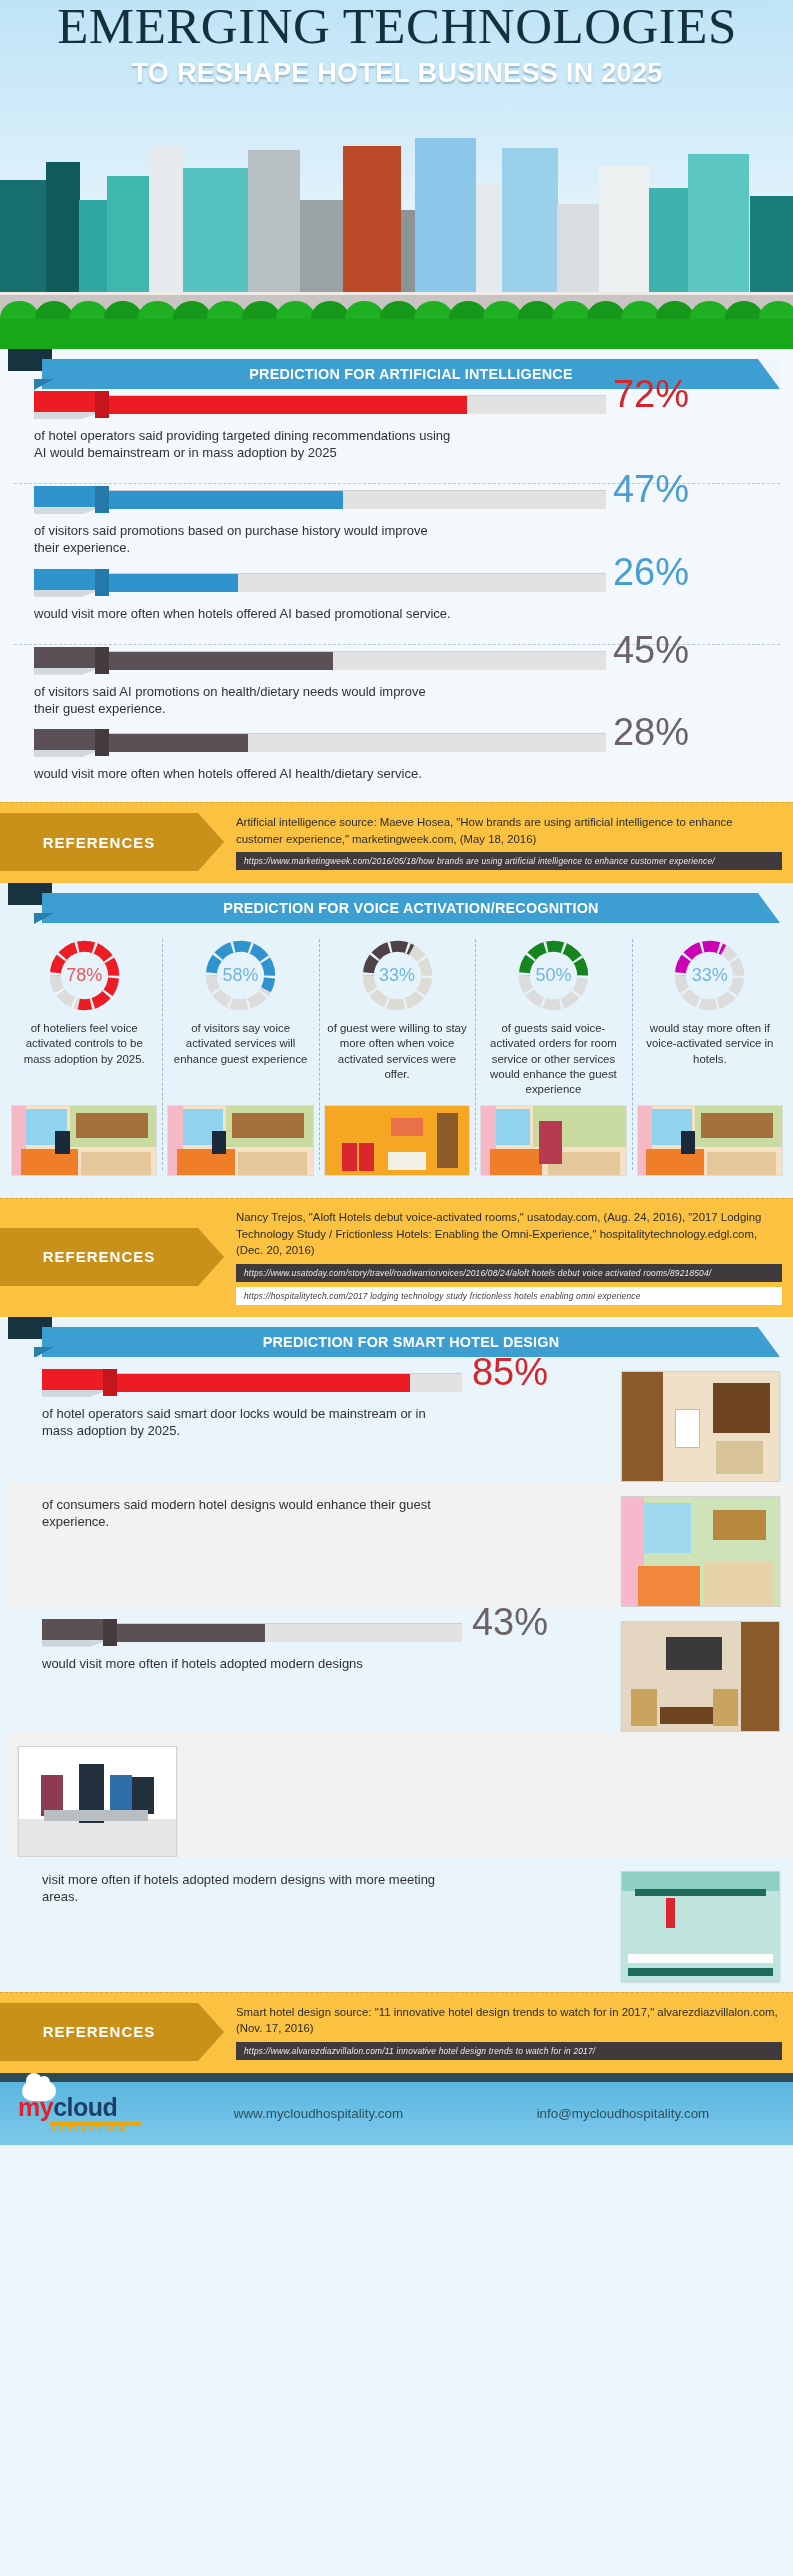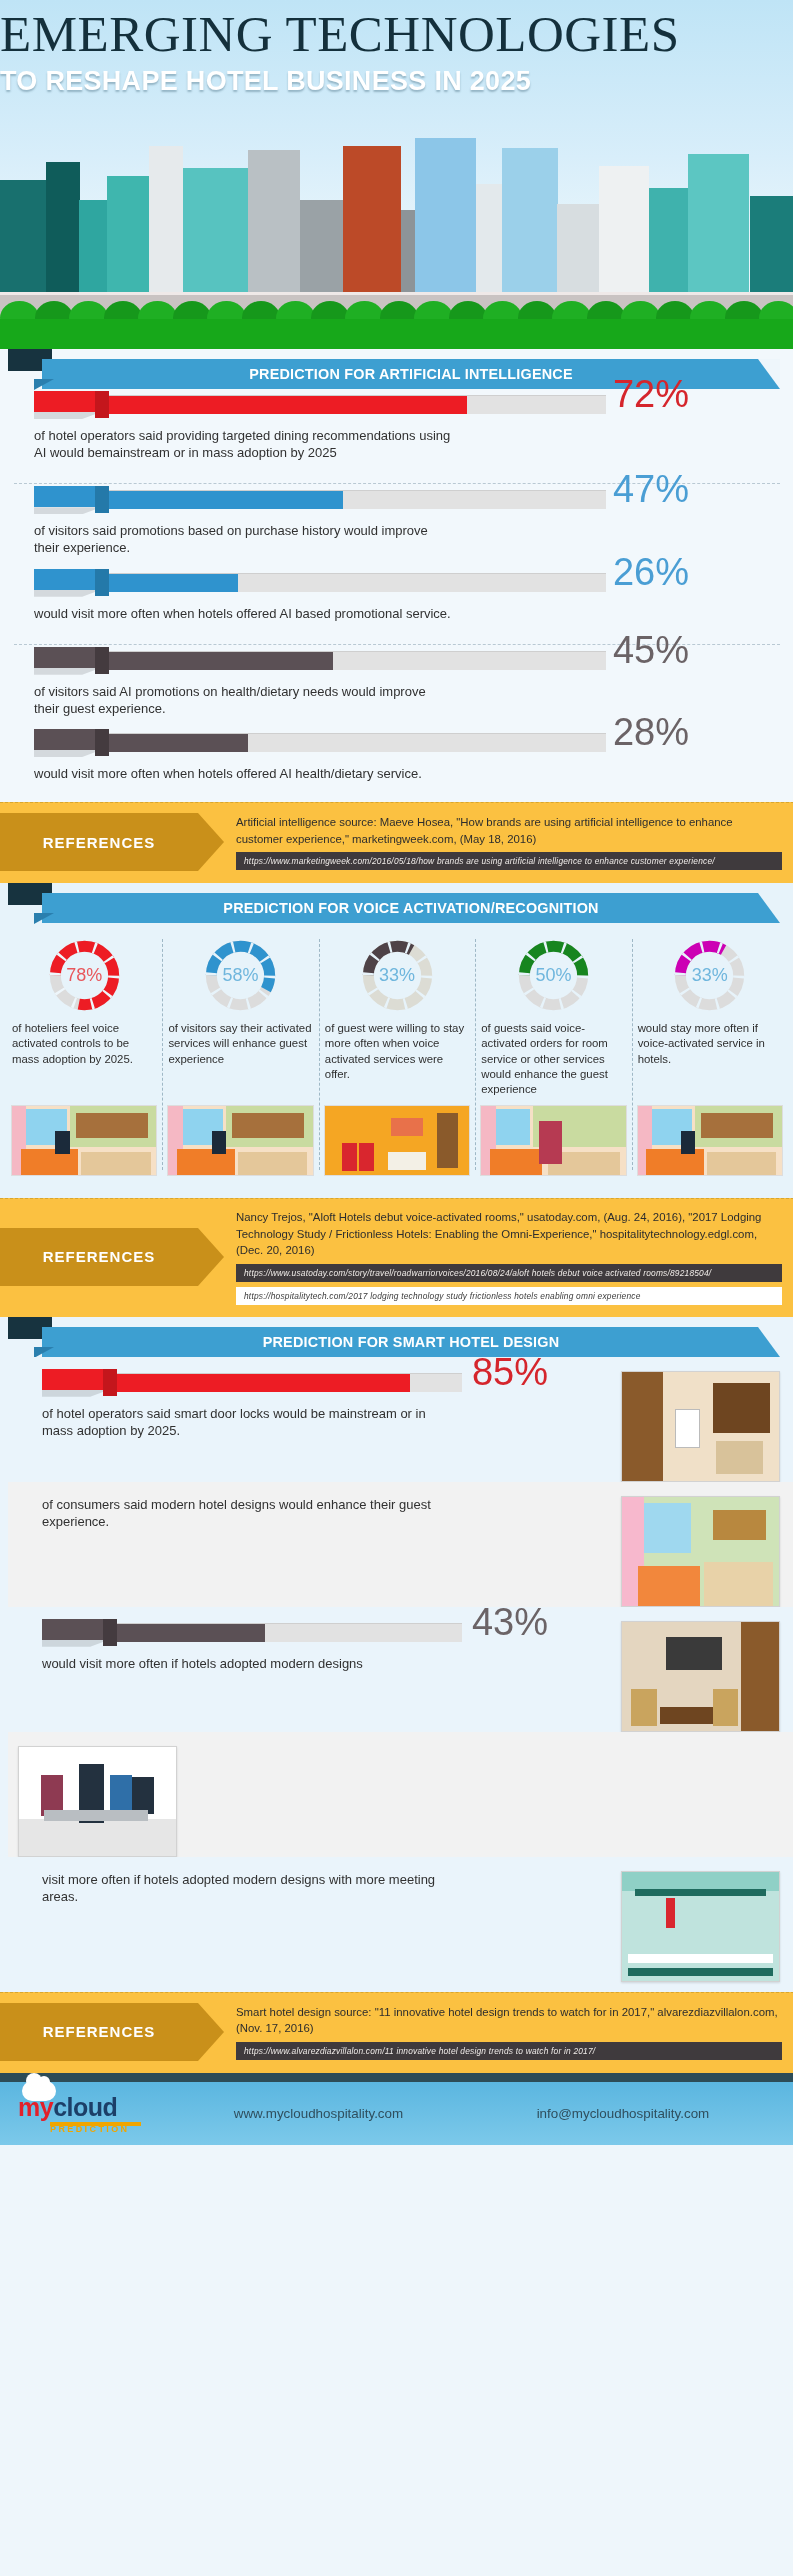--- a/index.html
+++ b/index.html
@@ -5,21 +5,21 @@
   * { box-sizing: border-box; margin:0; padding:0; }
   body {
     width:794px; margin:0 auto; background:#eef6fb;
     font-family:"Liberation Sans", sans-serif;
     -webkit-font-smoothing:antialiased;
   }
   .page { width:794px; position:relative; overflow:hidden; }
 
   
   .hero { position:relative; height:349px; background:linear-gradient(180deg,#bfe4f6 0%,#d8eefa 45%,#e8f5fb 70%); overflow:hidden;}
-  .hero-title { padding-top:8px; }
+  .hero-title { text-align:center; padding-top:0; }
   .hero-title h1 {
     font-family:"Liberation Serif", serif; font-size:51px; letter-spacing:0.5px;
     color:#14303c; font-weight:400; line-height:1.05;
   }
   .hero-title h2 {
     font-size:27px; font-weight:bold; color:#ffffff; letter-spacing:0.3px;
     text-shadow:0 2px 2px rgba(40,80,100,.35); margin-top:4px;
   }
   
   .sky { position:absolute; left:0; right:0; bottom:0; height:198px;}
@@ -95,21 +95,21 @@
   .ref-body{flex:1;margin-left:38px;}
   .ref-text{font-size:11.4px;color:#2d2d2d;line-height:1.45;}
   .url{
     display:block;margin-top:5px;background:#3f3a3d;color:#f0ece9;
     font-size:8.4px;font-style:italic;padding:4px 8px;letter-spacing:0.2px;
   }
   .url.light{background:#ffffff;color:#3b3b3b;}
 
   
   .donuts{display:flex;padding:14px 6px 0 6px;}
-  .donut-col{flex:1;text-align:left;padding:0 6px;position:relative;}
+  .donut-col{flex:1;text-align:center;padding:0 6px;position:relative;}
   .donut-col + .donut-col:before{
     content:"";position:absolute;left:0;top:2px;bottom:-73px;
     border-left:1px dashed #9fb8c6;
   }
   .ring{width:77px;height:77px;margin:0 auto;position:relative;}
   .ring svg{display:block;}
   .ring .lbl{
     position:absolute;inset:0;display:flex;align-items:center;justify-content:center;
     font-size:18px;color:#6fb6dd;
   }
@@ -314,21 +314,21 @@
 
       <div class="donut-col">
         <div class="ring">
           <svg viewBox="0 0 42 42" width="77" height="77">
             <circle cx="21" cy="21" r="15.9" fill="none" stroke="#dcdcdc" stroke-width="6"></circle>
             <circle cx="21" cy="21" r="15.9" fill="none" stroke="#2f93ce" stroke-width="6" stroke-dasharray="58 42" stroke-dashoffset="25" transform="rotate(-90 21 21)"></circle>
             <circle cx="21" cy="21" r="15.9" fill="none" stroke="#e7f3fa" stroke-width="6" stroke-dasharray="1.3 8.7" stroke-dashoffset="25" transform="rotate(-90 21 21)"></circle>
           </svg>
           <div class="lbl">58%</div>
         </div>
-        <div class="d-cap">of visitors say their activated services will enhance guest experience</div>
+        <div class="d-cap">of visitors say voice activated services will enhance guest experience</div>
       </div>
 
       <div class="donut-col">
         <div class="ring">
           <svg viewBox="0 0 42 42" width="77" height="77">
             <circle cx="21" cy="21" r="15.9" fill="none" stroke="#dcdcd4" stroke-width="6"></circle>
             <circle cx="21" cy="21" r="15.9" fill="none" stroke="#4e4247" stroke-width="6" stroke-dasharray="33 67" stroke-dashoffset="25" transform="rotate(-90 21 21)"></circle>
             <circle cx="21" cy="21" r="15.9" fill="none" stroke="#e7f3fa" stroke-width="6" stroke-dasharray="1.3 8.7" stroke-dashoffset="25" transform="rotate(-90 21 21)"></circle>
           </svg>
           <div class="lbl">33%</div>
@@ -531,21 +531,21 @@
   </div>
 
   <div class="footer-line"></div>
   <div class="footer">
     <div class="logo">
       <div class="cloud"></div>
       <div class="logo-txt">
         <span class="m">my</span><span class="c">cloud</span>
       </div>
       <div class="logo-bar"></div>
-      <div class="logo-sub" style="margin-left:32px">PREDICTION</div>
+      <div class="logo-sub" style="margin-left:32px">ACTIVATION</div>
     </div>
     <div class="f-links">
       <span>www.mycloudhospitality.com</span>
       <span>info@mycloudhospitality.com</span>
     </div>
   </div>
 </div>
 
 
 </body></html>

